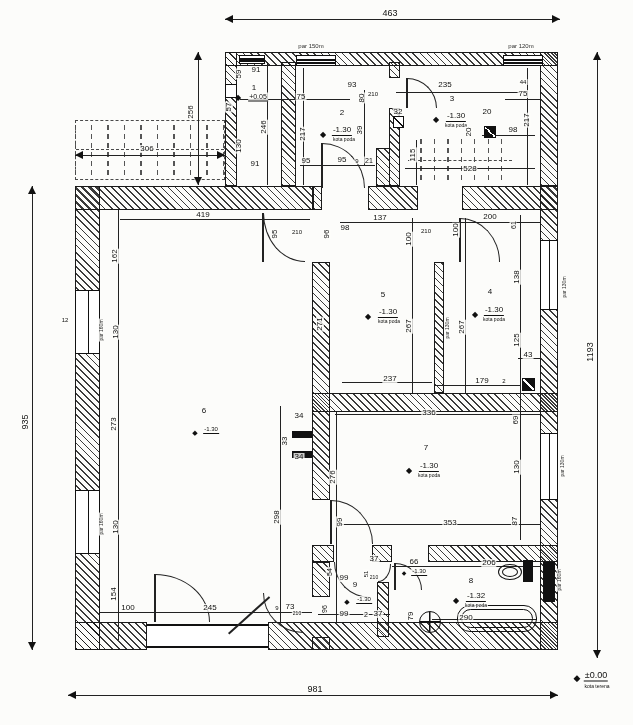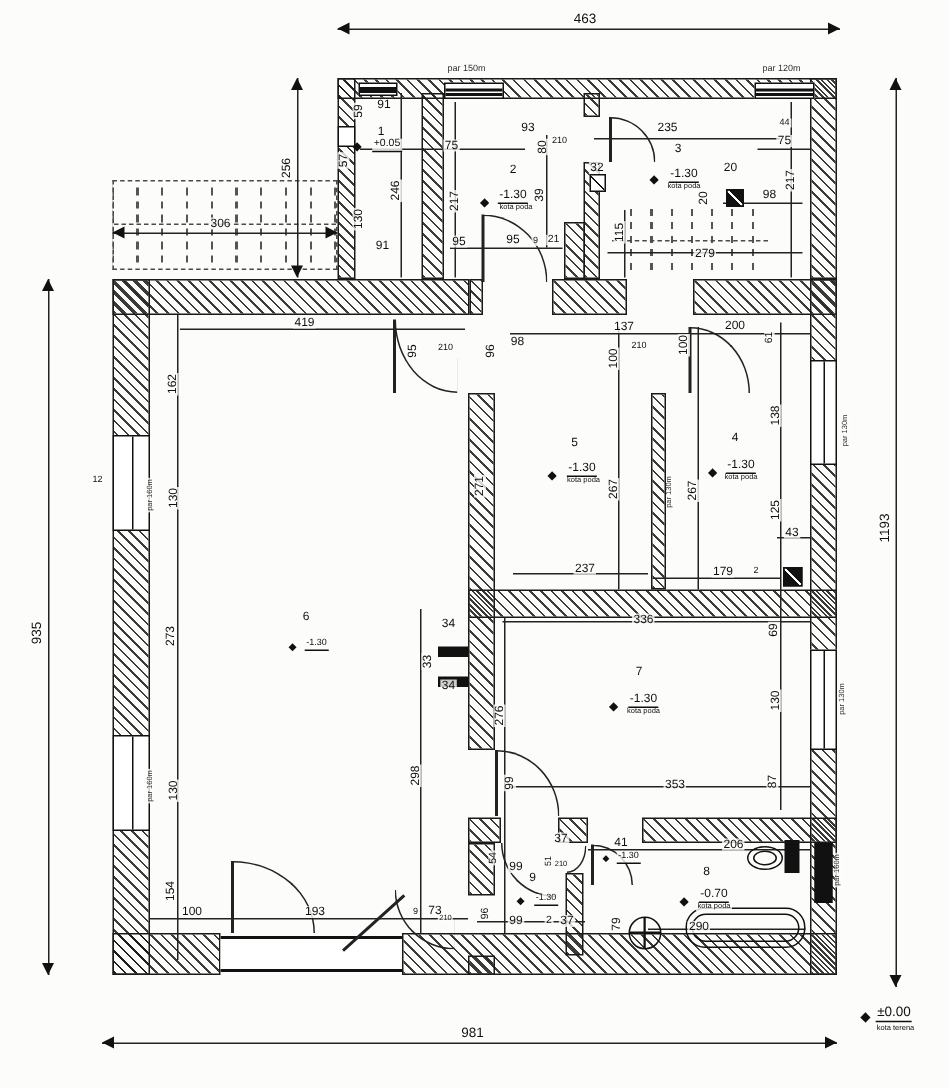--- a/index.html
+++ b/index.html
@@ -236,27 +236,27 @@
     <span class="lbl" style="left: 523px; top: 82px; font-size: 6px; transform: translate(-50%, -50%);">44</span>
     <span class="lbl" style="left: 523px; top: 94px; font-size: 8px; transform: translate(-50%, -50%);">75</span>
     <span class="lbl" style="left: 527px; top: 120px; font-size: 8px; transform: translate(-50%, -50%) rotate(-90deg);">217</span>
     <span class="lbl marker" style="left: 436px; top: 120px; font-size: 8px; transform: translate(-50%, -50%);">◆</span>
     <span class="lbl elev" style="left: 456px; top: 117px; font-size: 8px; transform: translate(-50%, -50%);">-1.30</span>
     <span class="lbl note" style="left: 456px; top: 125px; font-size: 5px; transform: translate(-50%, -50%);">kota poda</span>
     <span class="lbl" style="left: 487px; top: 112px; font-size: 8px; transform: translate(-50%, -50%);">20</span>
     <span class="lbl" style="left: 469px; top: 132px; font-size: 8px; transform: translate(-50%, -50%) rotate(-90deg);">20</span>
     <span class="lbl" style="left: 513px; top: 130px; font-size: 8px; transform: translate(-50%, -50%);">98</span>
     <span class="lbl" style="left: 413px; top: 155px; font-size: 8px; transform: translate(-50%, -50%) rotate(-90deg);">115</span>
-    <span class="lbl" style="left: 470px; top: 169px; font-size: 8px; transform: translate(-50%, -50%);">279</span>
+    <span class="lbl" style="left: 470px; top: 169px; font-size: 8px; transform: translate(-50%, -50%);">528</span>
     <span class="lbl" style="left: 203px; top: 215px; font-size: 8px; transform: translate(-50%, -50%);">419</span>
     <span class="lbl" style="left: 275px; top: 234px; font-size: 8px; transform: translate(-50%, -50%) rotate(-90deg);">95</span>
     <span class="lbl" style="left: 297px; top: 232px; font-size: 6px; transform: translate(-50%, -50%);">210</span>
     <span class="lbl" style="left: 327px; top: 234px; font-size: 8px; transform: translate(-50%, -50%) rotate(-90deg);">96</span>
     <span class="lbl" style="left: 345px; top: 228px; font-size: 8px; transform: translate(-50%, -50%);">98</span>
-    <span class="lbl" style="left: 416px; top: 218px; font-size: 8px; transform: translate(-50%, -50%);">137</span>
+    <span class="lbl" style="left: 380px; top: 218px; font-size: 8px; transform: translate(-50%, -50%);">137</span>
     <span class="lbl" style="left: 409px; top: 239px; font-size: 8px; transform: translate(-50%, -50%) rotate(-90deg);">100</span>
     <span class="lbl" style="left: 426px; top: 231px; font-size: 6px; transform: translate(-50%, -50%);">210</span>
     <span class="lbl" style="left: 490px; top: 217px; font-size: 8px; transform: translate(-50%, -50%);">200</span>
     <span class="lbl" style="left: 513px; top: 225px; font-size: 7px; transform: translate(-50%, -50%) rotate(-90deg);">61</span>
     <span class="lbl" style="left: 456px; top: 230px; font-size: 8px; transform: translate(-50%, -50%) rotate(-90deg);">100</span>
     <span class="lbl room" style="left: 383px; top: 295px; font-size: 8px; transform: translate(-50%, -50%);">5</span>
     <span class="lbl marker" style="left: 368px; top: 317px; font-size: 8px; transform: translate(-50%, -50%);">◆</span>
     <span class="lbl elev" style="left: 388px; top: 313px; font-size: 8px; transform: translate(-50%, -50%);">-1.30</span>
     <span class="lbl note" style="left: 389px; top: 321px; font-size: 5px; transform: translate(-50%, -50%);">kota poda</span>
     <span class="lbl" style="left: 320px; top: 324px; font-size: 8px; transform: translate(-50%, -50%) rotate(-90deg);">271</span>
@@ -280,21 +280,21 @@
     <span class="lbl" style="left: 114px; top: 594px; font-size: 8px; transform: translate(-50%, -50%) rotate(-90deg);">154</span>
     <span class="lbl" style="left: 128px; top: 608px; font-size: 8px; transform: translate(-50%, -50%);">100</span>
     <span class="lbl room" style="left: 204px; top: 411px; font-size: 8px; transform: translate(-50%, -50%);">6</span>
     <span class="lbl marker" style="left: 195px; top: 432px; font-size: 7px; transform: translate(-50%, -50%);">◆</span>
     <span class="lbl elev" style="left: 211px; top: 430px; font-size: 6px; transform: translate(-50%, -50%);">-1.30</span>
     <span class="lbl" style="left: 299px; top: 416px; font-size: 8px; transform: translate(-50%, -50%);">34</span>
     <span class="lbl" style="left: 285px; top: 441px; font-size: 8px; transform: translate(-50%, -50%) rotate(-90deg);">33</span>
     <span class="lbl" style="left: 299px; top: 457px; font-size: 8px; transform: translate(-50%, -50%);">34</span>
     <span class="lbl" style="left: 277px; top: 517px; font-size: 8px; transform: translate(-50%, -50%) rotate(-90deg);">298</span>
     <span class="lbl" style="left: 333px; top: 477px; font-size: 8px; transform: translate(-50%, -50%) rotate(-90deg);">276</span>
-    <span class="lbl" style="left: 210px; top: 608px; font-size: 8px; transform: translate(-50%, -50%);">193</span>
+    <span class="lbl" style="left: 210px; top: 608px; font-size: 8px; transform: translate(-50%, -50%);">245</span>
     <span class="lbl" style="left: 277px; top: 608px; font-size: 6px; transform: translate(-50%, -50%);">9</span>
     <span class="lbl" style="left: 290px; top: 607px; font-size: 8px; transform: translate(-50%, -50%); text-align: center;">73</span>
     <span class="lbl" style="left: 297px; top: 613px; font-size: 5px; transform: translate(-50%, -50%);">210</span>
     <span class="lbl" style="left: 429px; top: 413px; font-size: 8px; transform: translate(-50%, -50%);">336</span>
     <span class="lbl" style="left: 516px; top: 420px; font-size: 8px; transform: translate(-50%, -50%) rotate(-90deg);">69</span>
     <span class="lbl room" style="left: 426px; top: 448px; font-size: 8px; transform: translate(-50%, -50%);">7</span>
     <span class="lbl marker" style="left: 409px; top: 471px; font-size: 8px; transform: translate(-50%, -50%);">◆</span>
     <span class="lbl elev" style="left: 429px; top: 467px; font-size: 8px; transform: translate(-50%, -50%);">-1.30</span>
     <span class="lbl note" style="left: 429px; top: 475px; font-size: 5px; transform: translate(-50%, -50%);">kota poda</span>
     <span class="lbl" style="left: 517px; top: 467px; font-size: 8px; transform: translate(-50%, -50%) rotate(-90deg);">130</span>
@@ -306,23 +306,23 @@
     <span class="lbl" style="left: 344px; top: 578px; font-size: 8px; transform: translate(-50%, -50%);">99</span>
     <span class="lbl" style="left: 366px; top: 574px; font-size: 6px; transform: translate(-50%, -50%) rotate(-90deg);">51</span>
     <span class="lbl" style="left: 374px; top: 577px; font-size: 5px; transform: translate(-50%, -50%);">210</span>
     <span class="lbl room" style="left: 355px; top: 585px; font-size: 8px; transform: translate(-50%, -50%);">9</span>
     <span class="lbl marker" style="left: 347px; top: 601px; font-size: 7px; transform: translate(-50%, -50%);">◆</span>
     <span class="lbl elev" style="left: 364px; top: 600px; font-size: 6px; transform: translate(-50%, -50%);">-1.30</span>
     <span class="lbl" style="left: 324px; top: 609px; font-size: 7px; transform: translate(-50%, -50%) rotate(-90deg);">96</span>
     <span class="lbl" style="left: 344px; top: 614px; font-size: 8px; transform: translate(-50%, -50%);">99</span>
     <span class="lbl" style="left: 366px; top: 614px; font-size: 7px; transform: translate(-50%, -50%);">2</span>
     <span class="lbl" style="left: 378px; top: 614px; font-size: 8px; transform: translate(-50%, -50%);">37</span>
-    <span class="lbl" style="left: 414px; top: 562px; font-size: 8px; transform: translate(-50%, -50%);">41</span>
+    <span class="lbl" style="left: 414px; top: 562px; font-size: 8px; transform: translate(-50%, -50%);">66</span>
     <span class="lbl marker" style="left: 404px; top: 573px; font-size: 6px; transform: translate(-50%, -50%);">◆</span>
     <span class="lbl elev" style="left: 419px; top: 572px; font-size: 6px; transform: translate(-50%, -50%);">-1.30</span>
     <span class="lbl" style="left: 489px; top: 563px; font-size: 8px; transform: translate(-50%, -50%);">206</span>
     <span class="lbl room" style="left: 471px; top: 581px; font-size: 8px; transform: translate(-50%, -50%);">8</span>
     <span class="lbl marker" style="left: 456px; top: 601px; font-size: 8px; transform: translate(-50%, -50%);">◆</span>
-    <span class="lbl elev" style="left: 476px; top: 597px; font-size: 8px; transform: translate(-50%, -50%);">-0.70</span>
+    <span class="lbl elev" style="left: 476px; top: 597px; font-size: 8px; transform: translate(-50%, -50%);">-1.32</span>
     <span class="lbl note" style="left: 476px; top: 605px; font-size: 5px; transform: translate(-50%, -50%);">kota poda</span>
     <span class="lbl" style="left: 466px; top: 618px; font-size: 8px; transform: translate(-50%, -50%);">290</span>
     <span class="lbl" style="left: 411px; top: 616px; font-size: 8px; transform: translate(-50%, -50%) rotate(-90deg);">79</span>
   </div>
 
 </body></html>

